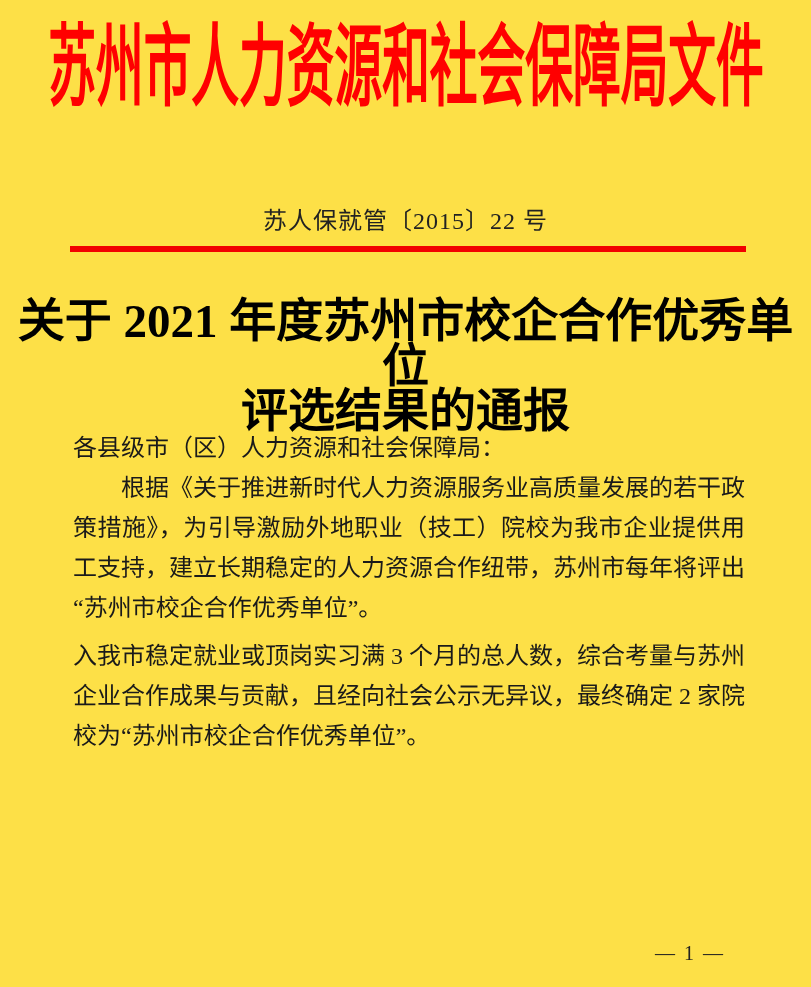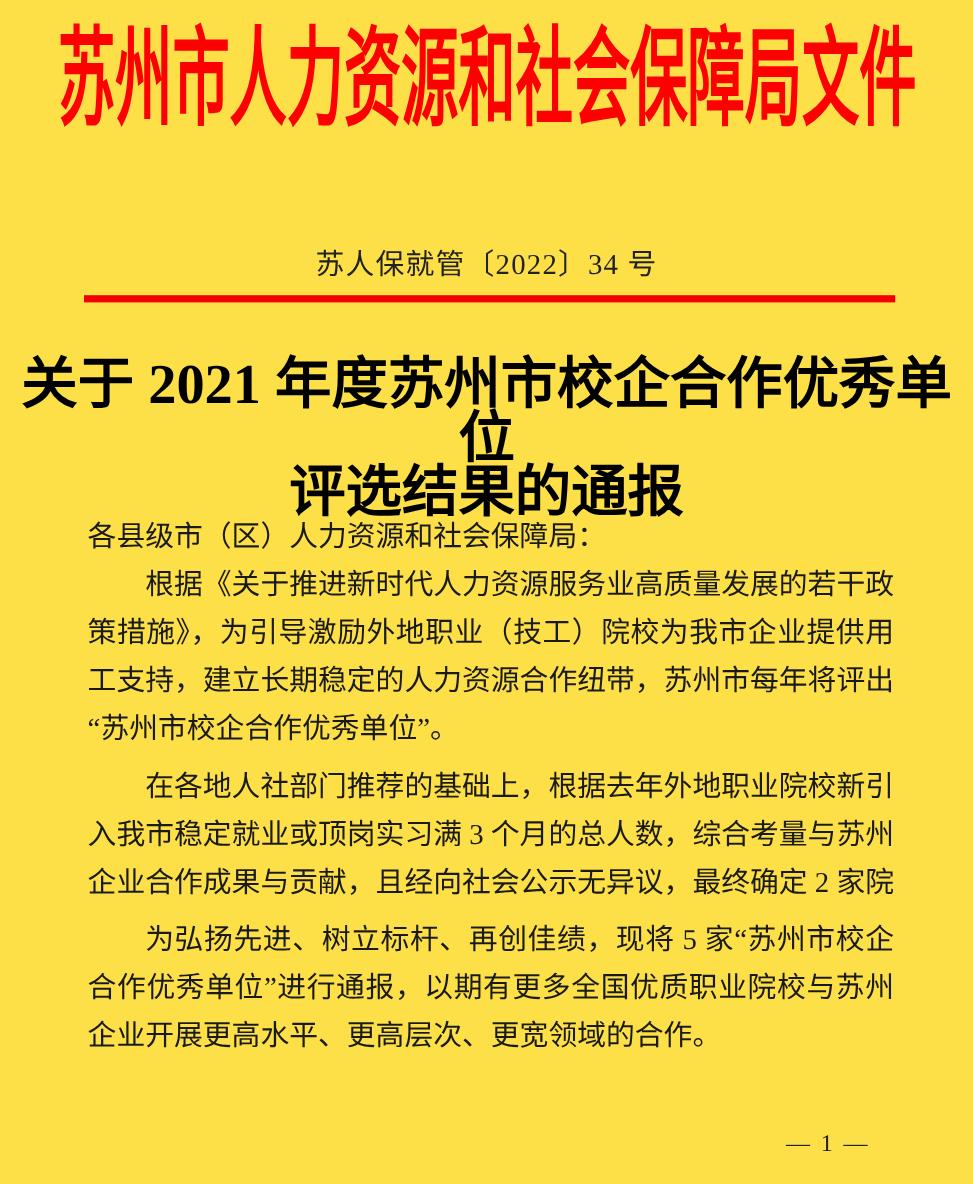--- a/index.html
+++ b/index.html
@@ -89,46 +89,41 @@
 </style>
 </head>
 <body>
 
 <div class="page">
 
   <div class="red-header">
     <span class="stretch">苏州市人力资源和社会保障局文件</span>
   </div>
 
-  <div class="doc-number">苏人保就管〔2022〕34 号</div>
+  <div class="doc-number">苏人保就管〔2015〕22 号</div>
 
   <div class="divider"></div>
 
   <div class="doc-title">
     <div>关于 2021 年度苏州市校企合作优秀单位</div>
     <div>评选结果的通报</div>
   </div>
 
   <div class="body-text">
     <div class="line">各县级市（区）人力资源和社会保障局：</div>
     <div>
         <div class="para">
           <div class="line indent fill">根据《关于推进新时代人力资源服务业高质量发展的若干政</div>
           <div class="line fill">策措施》，为引导激励外地职业（技工）院校为我市企业提供用</div>
           <div class="line fill">工支持，建立长期稳定的人力资源合作纽带，苏州市每年将评出</div>
           <div class="line">“苏州市校企合作优秀单位”。</div>
         </div>
         <div class="para">
-          <div class="line indent fill">在各地人社部门推荐的基础上，根据去年外地职业院校新引</div>
           <div class="line fill">入我市稳定就业或顶岗实习满 3 个月的总人数，综合考量与苏州</div>
           <div class="line fill">企业合作成果与贡献，且经向社会公示无异议，最终确定 2 家院</div>
-        </div>
-        <div class="para">
-          <div class="line indent fill">为弘扬先进、树立标杆、再创佳绩，现将 5 家“苏州市校企</div>
-          <div class="line fill">合作优秀单位”进行通报，以期有更多全国优质职业院校与苏州</div>
-          <div class="line">企业开展更高水平、更高层次、更宽领域的合作。</div>
+          <div class="line">校为“苏州市校企合作优秀单位”。</div>
         </div>
       </div>
   </div>
 
   <div class="page-footer">— 1 —</div>
 
 </div>
 
 </body></html>

